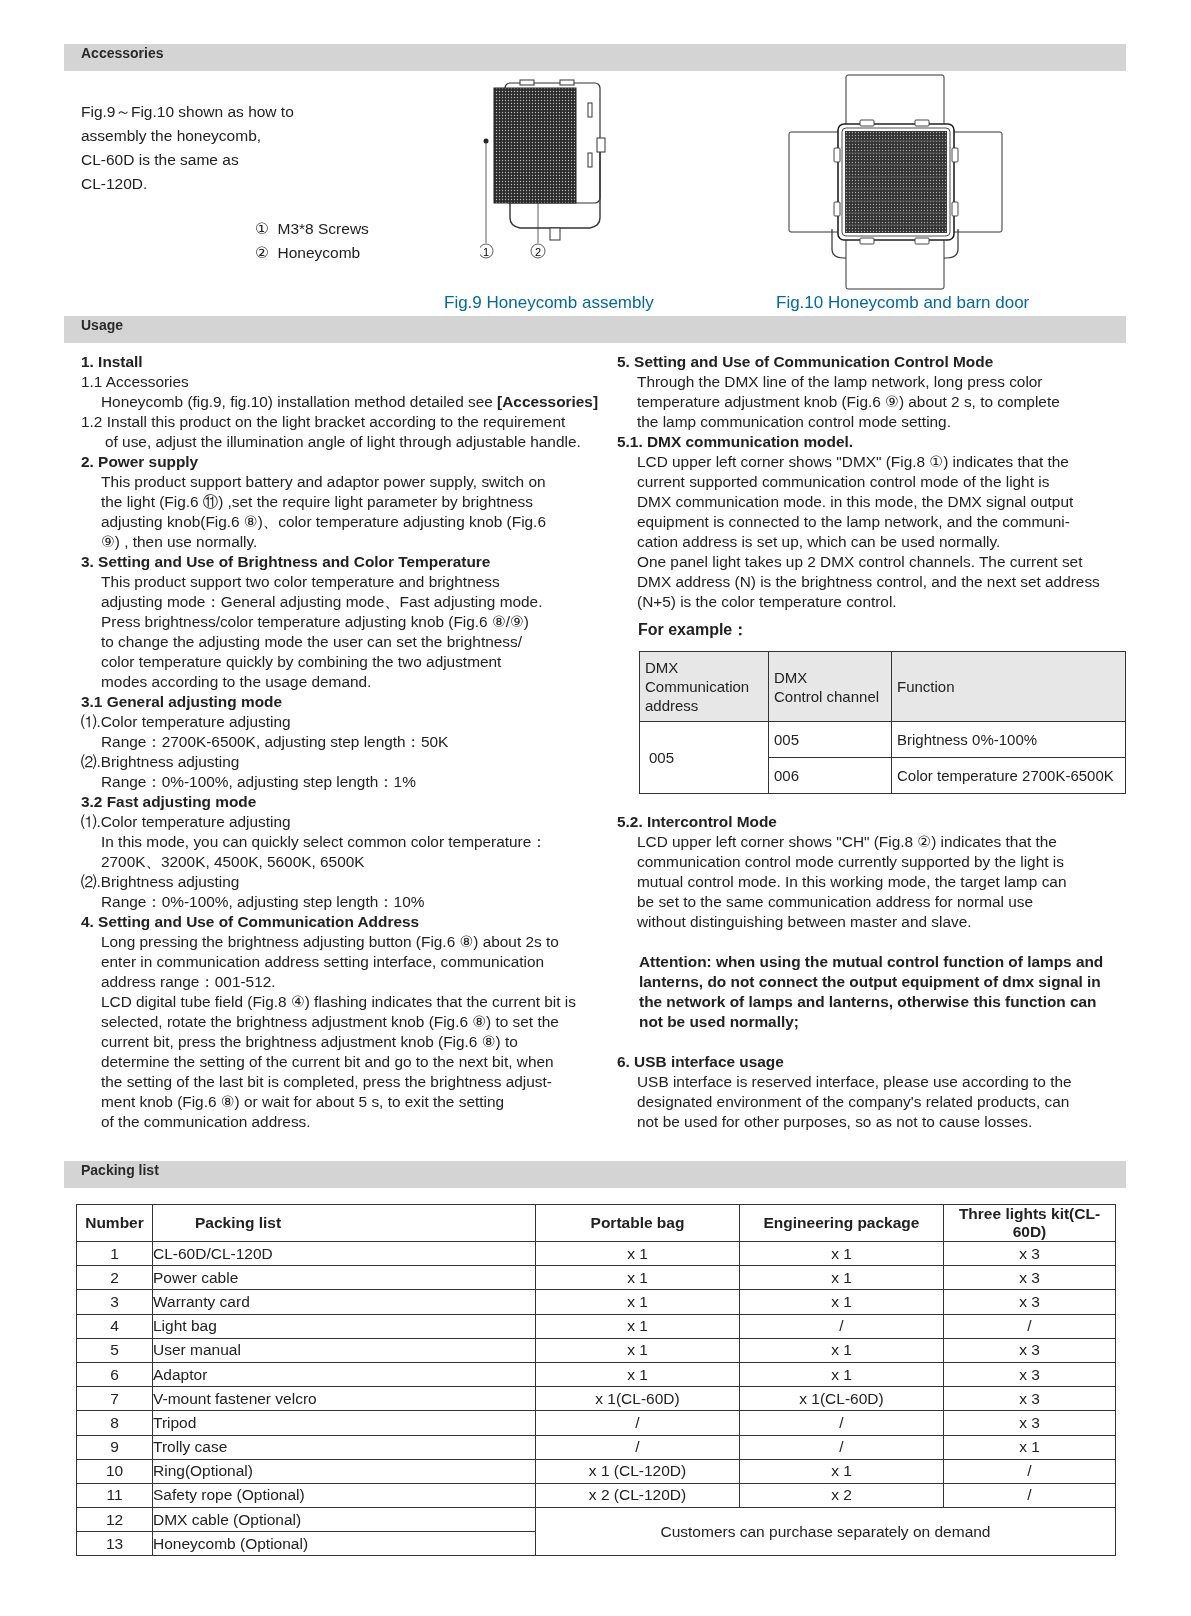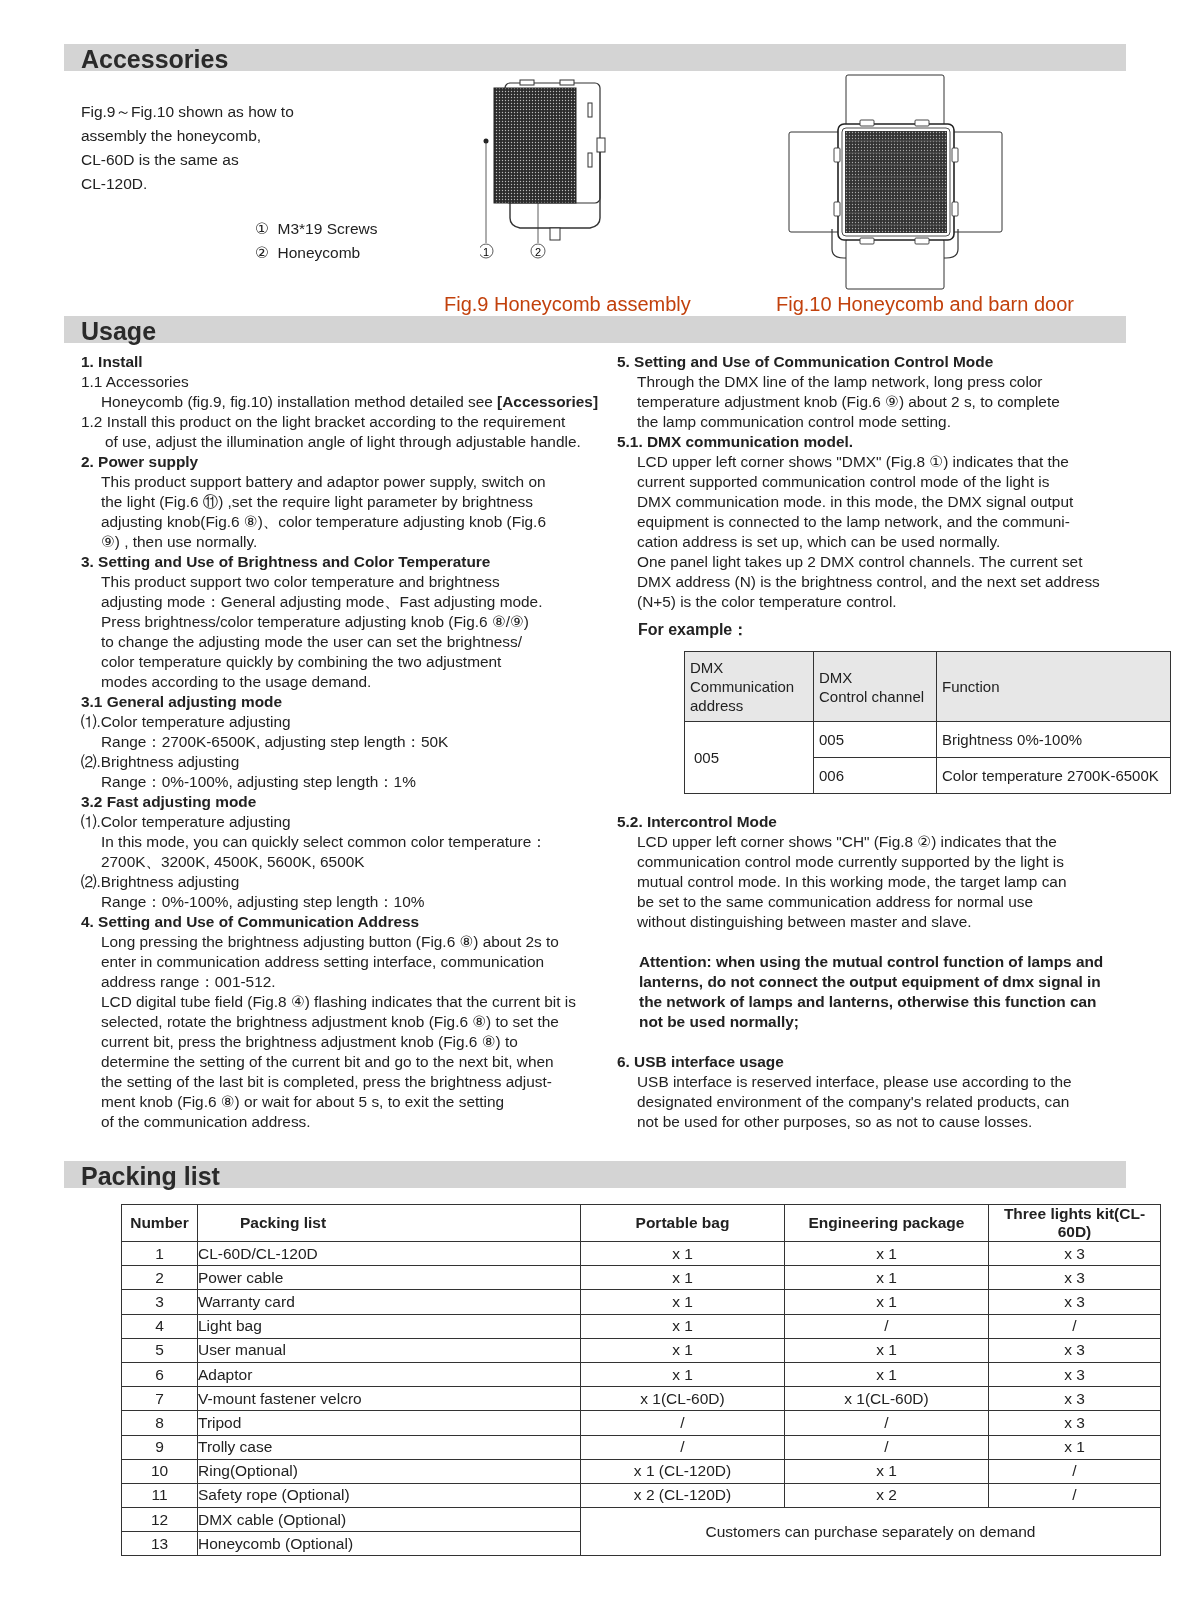--- a/index.html
+++ b/index.html
@@ -1,26 +1,26 @@
 <!DOCTYPE html>
 <html><head>
 <meta charset="utf-8">
 <style>
   html, body { margin:0; padding:0; background:#ffffff; }
   body { width:1191px; height:1616px; position:relative; overflow:hidden;
          font-family:"Liberation Sans","DejaVu Sans",sans-serif; color:#222; }
   .abs { position:absolute; }
   .bar { position:absolute; left:64px; width:1062px; height:27px; background:#d4d4d4; }
-  .bar span { position:absolute; left:17px; top:1px; font-size:25px; font-weight:bold; color:#2a2a2a; }
+  .bar span { position:absolute; left:17px; top:1px; font-size:14px; font-weight:bold; color:#2a2a2a; }
   .p { font-size:15.4px; line-height:20px; white-space:nowrap; }
   .b { font-weight:bold; }
   .ind { padding-left:20px; }
   .ind2 { padding-left:24px; }
-  .fig-cap { font-size:20px; color:#c2410c; white-space:nowrap; }
-  table { border-collapse:collapse;margin-left:45px; }
+  .fig-cap { font-size:17px; color:#0369a1; white-space:nowrap; }
+  table { border-collapse:collapse; }
   .dmx td { border:1.5px solid #333; font-size:15px; padding:0 5px; vertical-align:middle; line-height:19px; }
   .dmx thead td { background:#e7e7e7; }
   .pack td { border:1.3px solid #333; font-size:15.5px; height:23.2px; padding:0; line-height:20px; }
   .pack .c { text-align:center; }
   .pack .l { }
   .pack th { border:1.3px solid #333; font-size:15.5px; font-weight:bold; height:24px; padding:0; }
 </style>
 </head>
 <body>
 
@@ -29,21 +29,21 @@
 </div>
 
 <div class="abs" style="left:81px; top:100px; font-size:15.5px; line-height:24px;">
   <div>Fig.9～Fig.10  shown as how to</div>
   <div>assembly the honeycomb,</div>
   <div>CL-60D is the same as</div>
   <div>CL-120D.</div>
 </div>
 
 <div class="abs" style="left:255px; top:217px; font-size:15.5px; line-height:24px;">
-  <div><span>①</span>&nbsp; <span>M3*19 Screws</span></div>
+  <div><span>①</span>&nbsp; <span>M3*8 Screws</span></div>
   <div><span>②</span>&nbsp; <span>Honeycomb</span></div>
 </div>
 
 <svg class="abs" style="left:480px; top:78px;" width="150" height="190" viewBox="0 0 150 190">
   <defs>
     <pattern id="hc" width="3" height="3" patternUnits="userSpaceOnUse">
       <rect width="3" height="3" fill="#2b2b2b"></rect>
       <circle cx="1.5" cy="1.5" r="0.7" fill="#bbb"></circle>
     </pattern>
     <pattern id="hc2" width="3" height="3" patternUnits="userSpaceOnUse">

